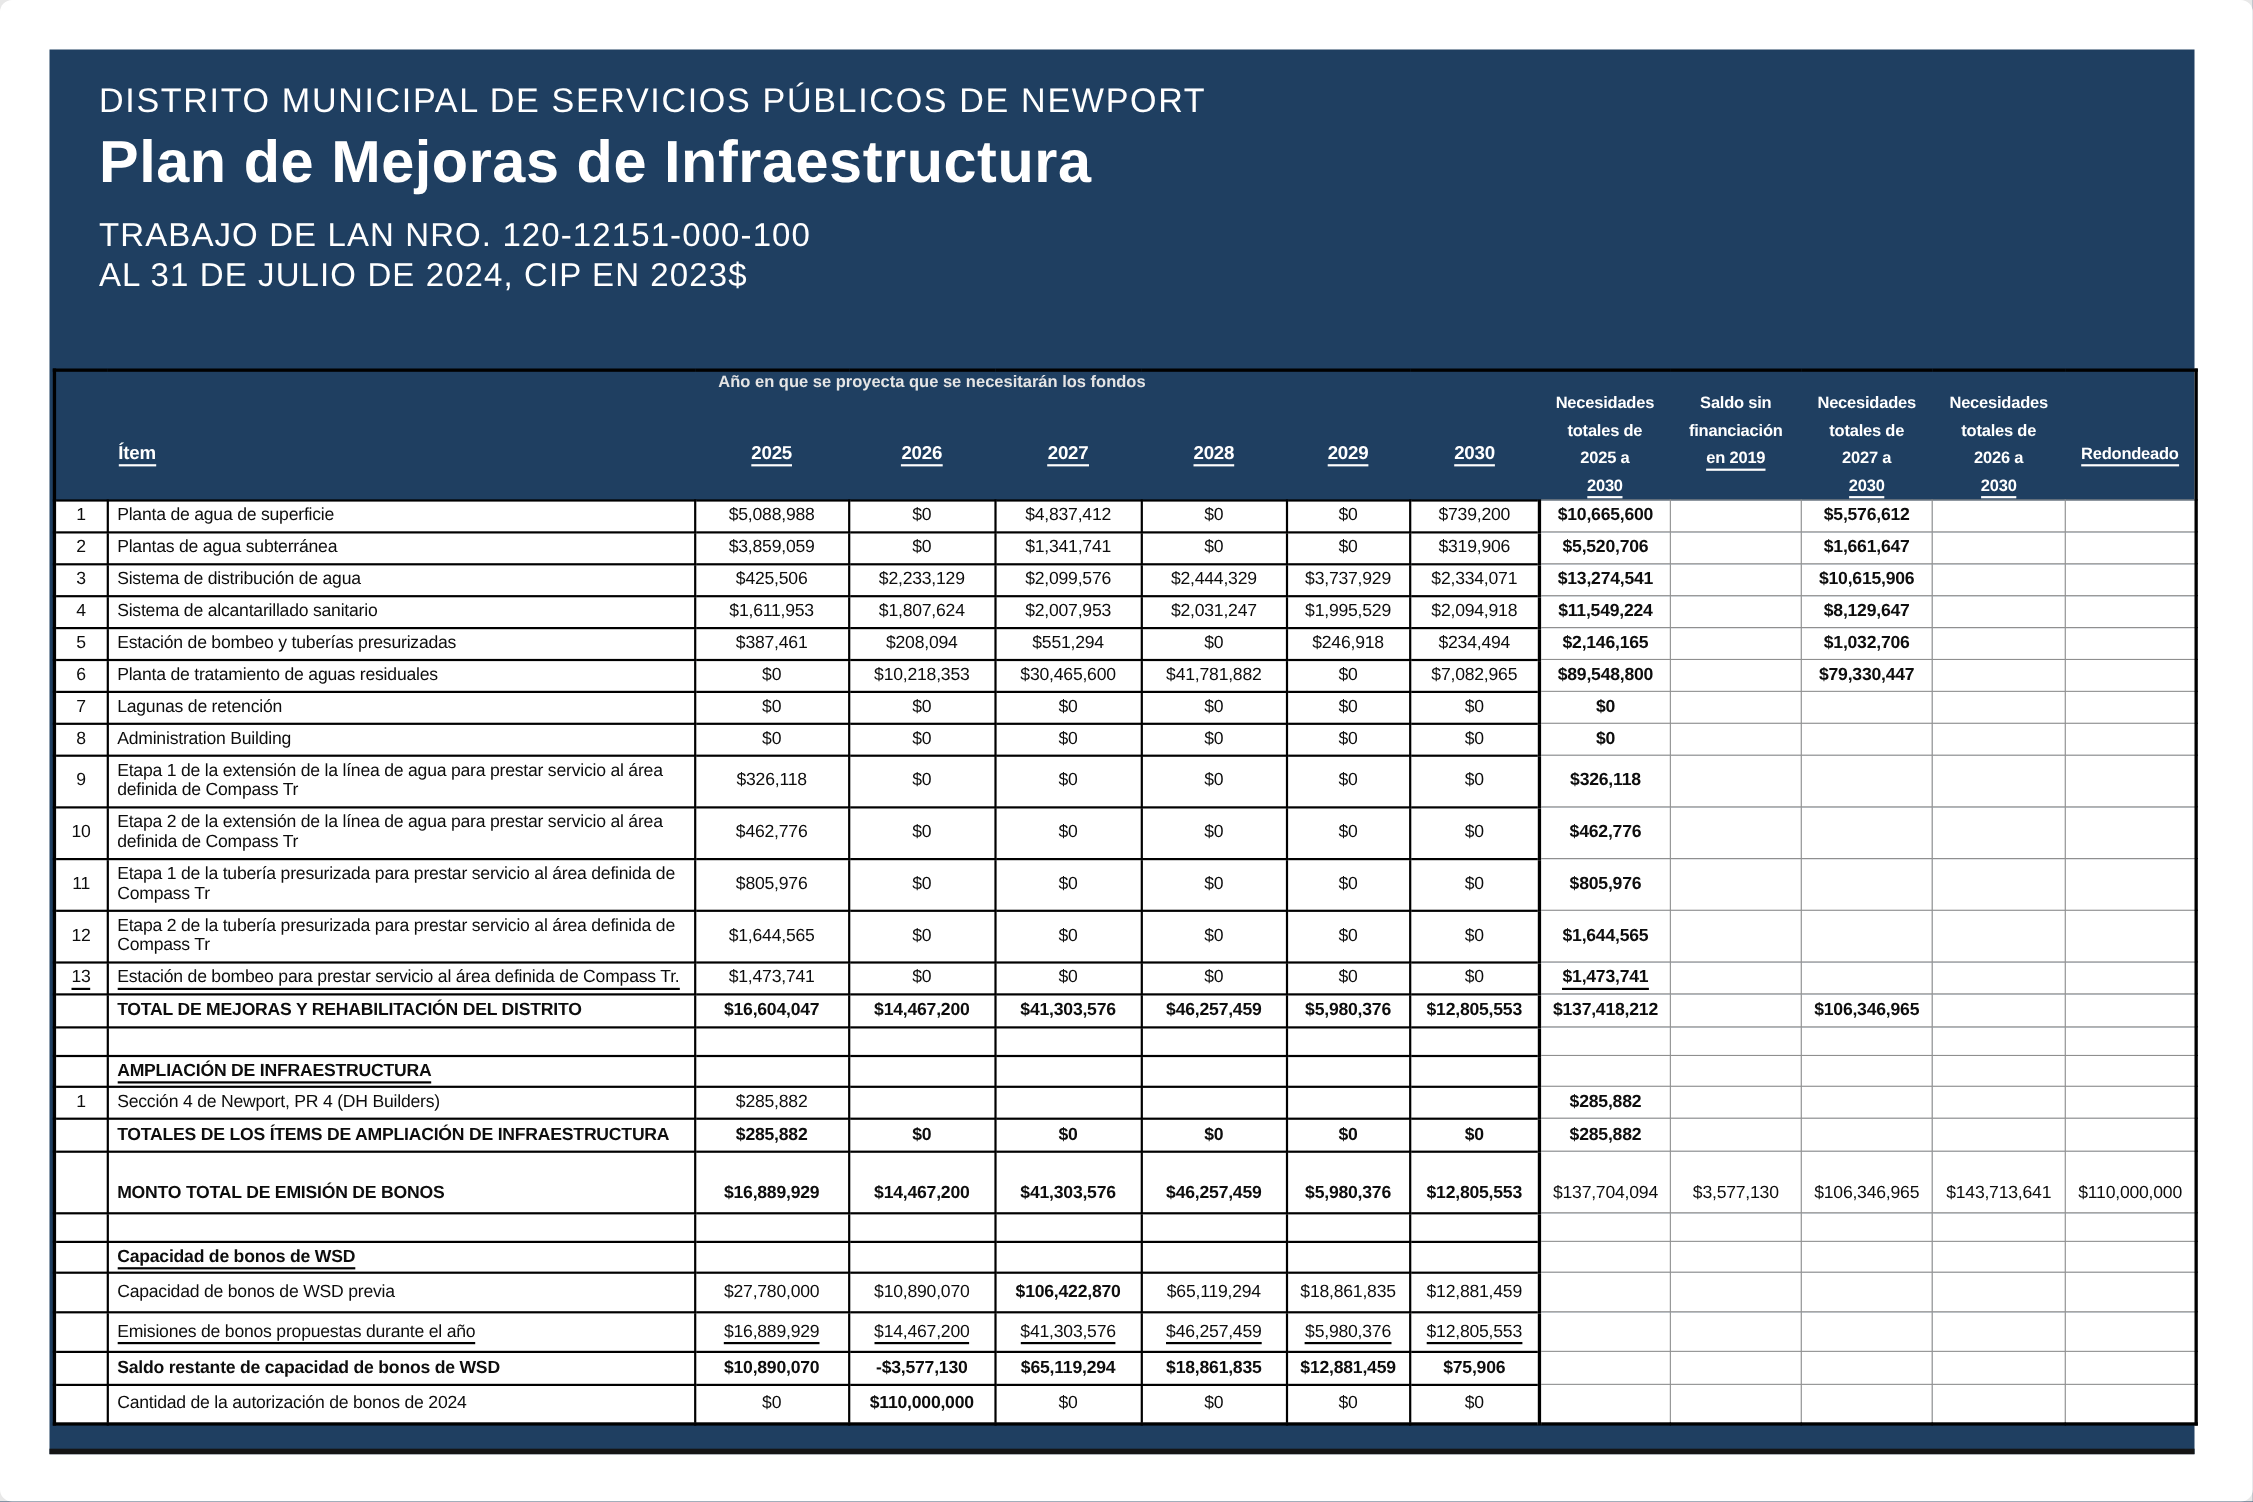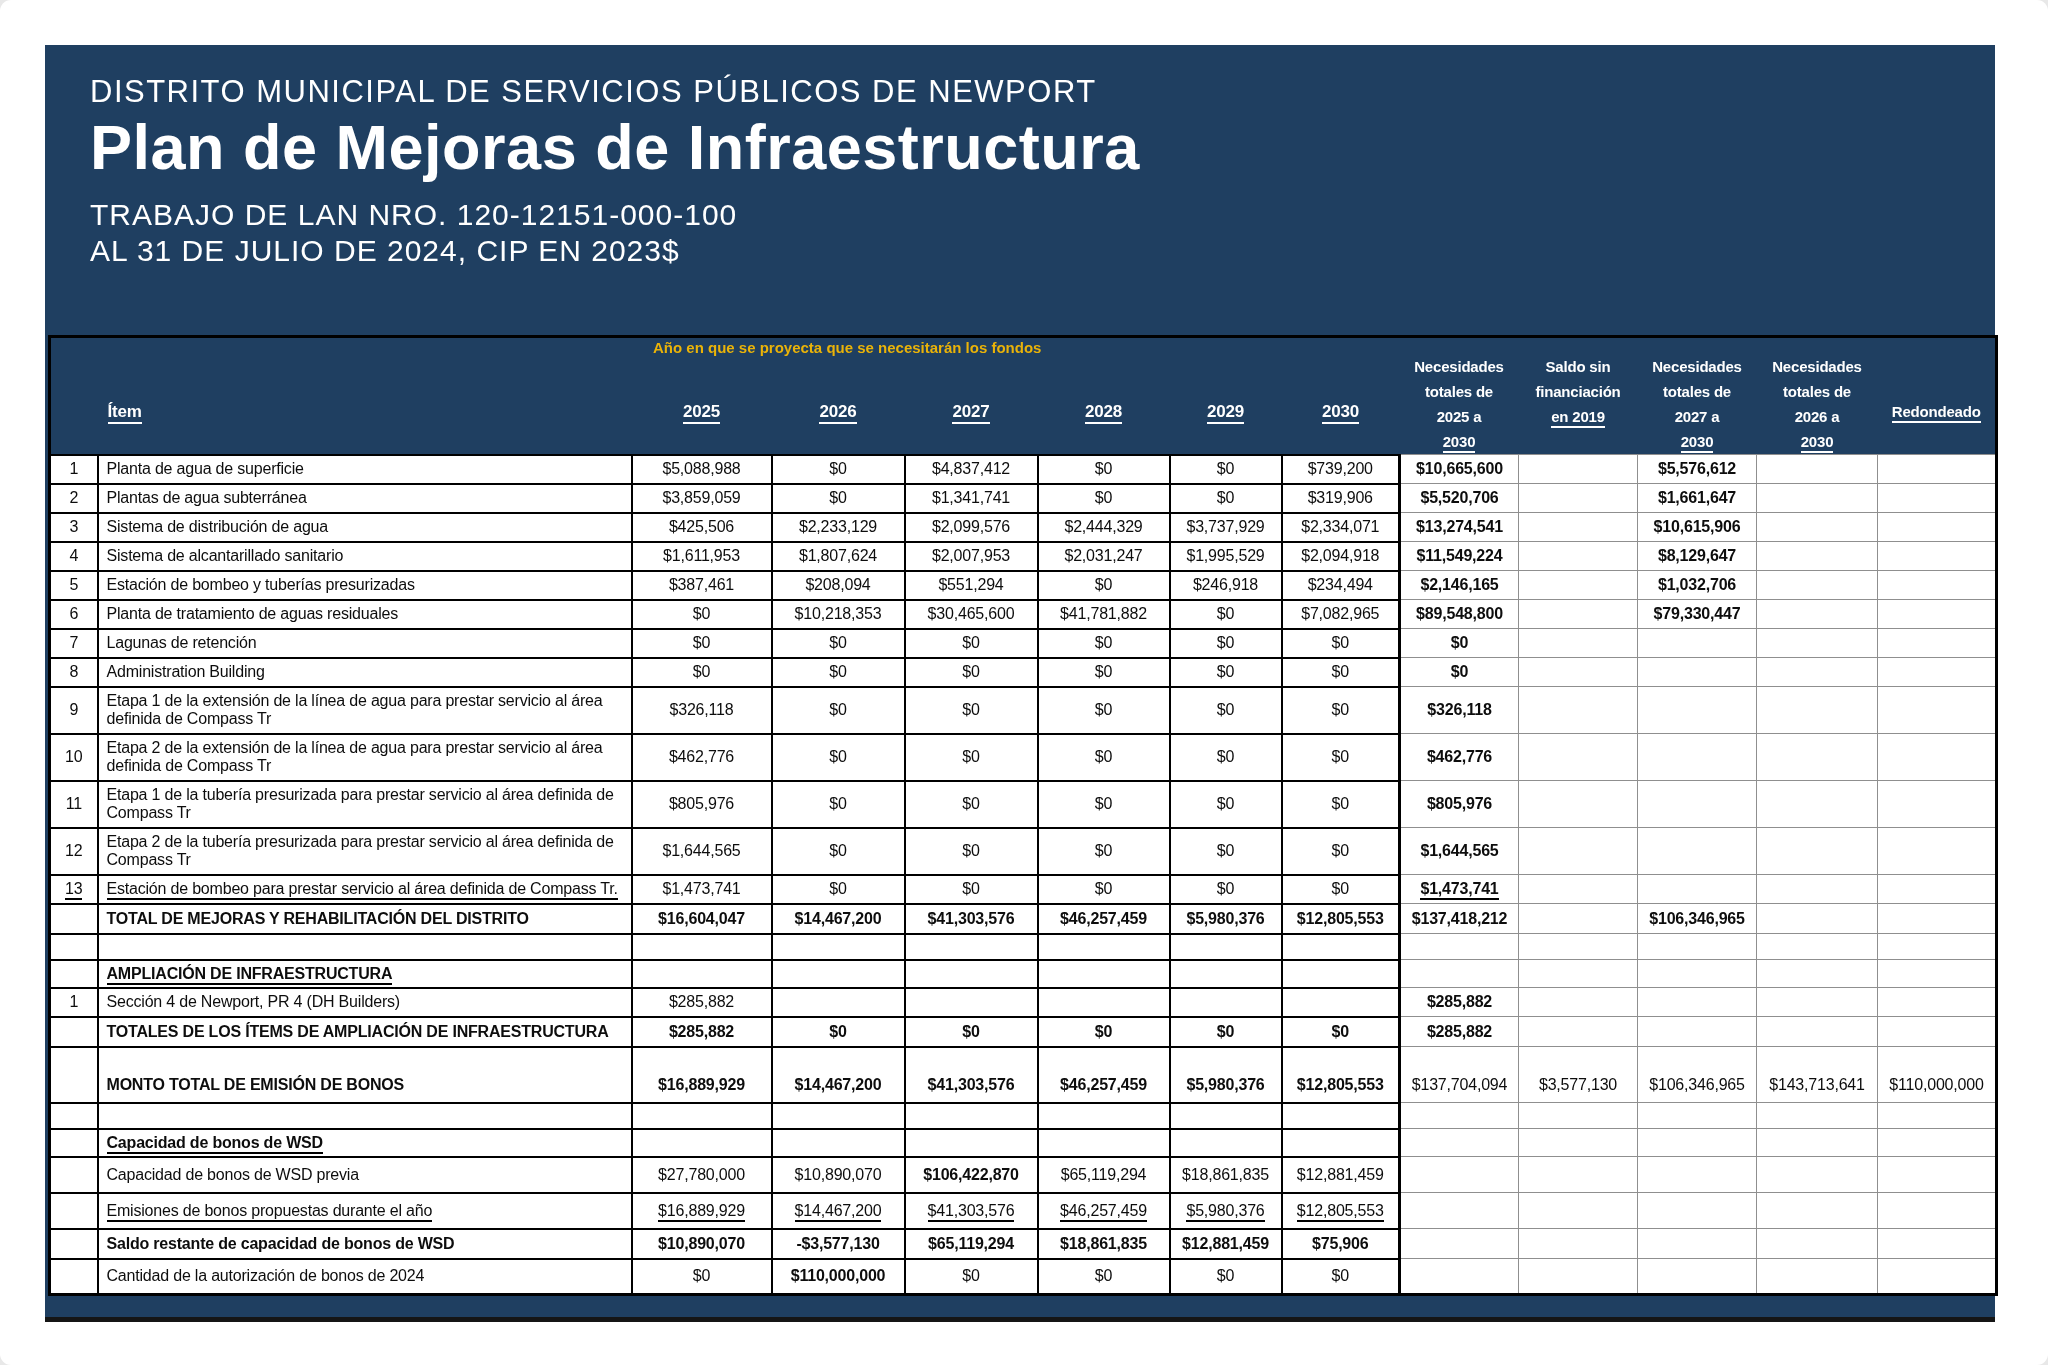--- a/index.html
+++ b/index.html
@@ -2,24 +2,24 @@
 <html><head>
 <meta charset="utf-8">
 <style>
   * { margin:0; padding:0; box-sizing:border-box; }
   body { background:#e8e8e8; font-family:"Liberation Sans", sans-serif; }
   .page { position:relative; width:2048px; height:1365px; background:#ffffff; overflow:hidden;border-radius:11px; }
   .panel { position:absolute; left:45px; top:45px; width:1950px; height:1277px;
            background:#1f3f61; border-bottom:5px solid #151515; }
   .titles { position:absolute; left:45px; top:28px; color:#fff; }
   .t-sub  { font-size:31px; font-weight:400; letter-spacing:1.5px; line-height:38px; }
-  .t-main { font-size:63px; font-weight:700; line-height:68px; margin-top:2px; letter-spacing:0.5px; }
+  .t-main { font-size:54px; font-weight:700; line-height:68px; margin-top:2px; letter-spacing:0.5px; }
   .t-line { font-size:30px; font-weight:400; letter-spacing:1px; line-height:36px; }
   .t-line.first { margin-top:16px; }
-  .band-label { position:absolute; left:608px; top:294px; color:#eab308; font-weight:700; font-size:15px; }
+  .band-label { position:absolute; left:608px; top:294px; color:#e5e5e5; font-weight:700; font-size:15px; }
 
   table.cip { position:absolute; left:3px; top:290px; width:1947px; border-collapse:collapse;
               table-layout:fixed; color:#0d0d0d; font-size:16px; letter-spacing:-0.2px;
               border:3px solid #000; }
   thead th { color:#fff; font-weight:700; vertical-align:top; background:transparent; }
   .th-item { text-align:left; padding:64px 0 0 10px; font-size:17px; }
   .th-year { text-align:center; padding-top:64px; font-size:17px; }
   .th-multi { text-align:center; padding-top:16px; font-size:15px; line-height:25px; }
   .th-multi .hl { display:block; }
   .u  { border-bottom:2px solid #fff; padding-bottom:1px; }

